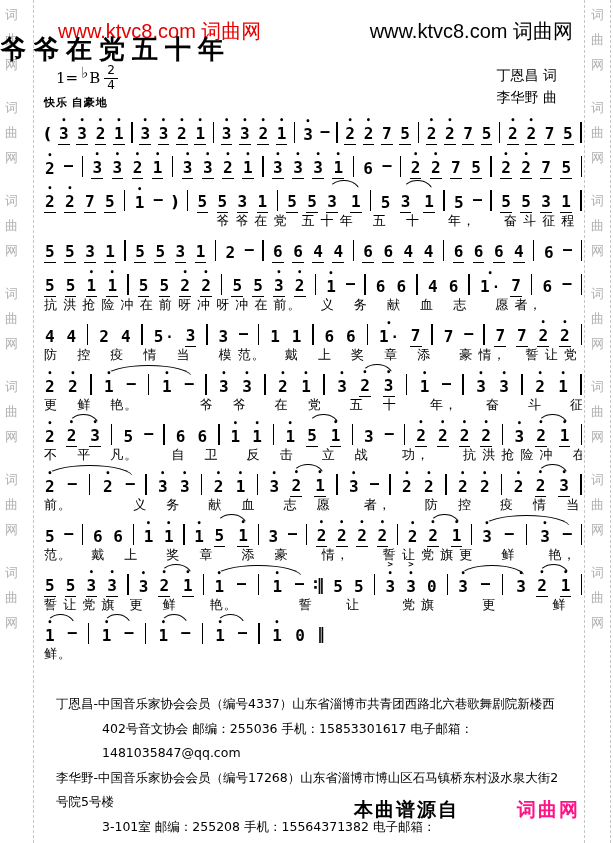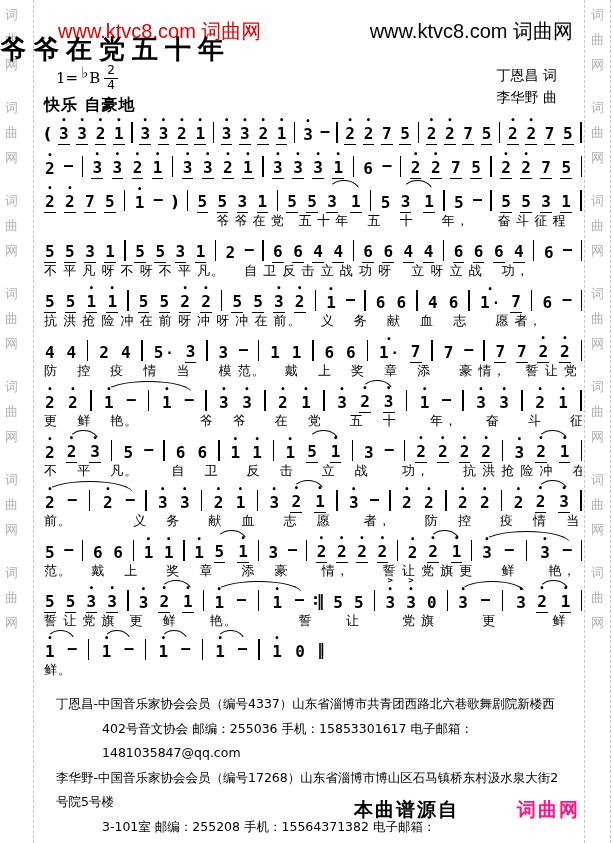--- a/index.html
+++ b/index.html
@@ -24,21 +24,21 @@
   .tl-left{left:58px;color:var(--red);}
   .tl-right{right:40px;color:#000;}
   .title{position:absolute;left:0;right:0;top:32px;
          font-family:"DejaVu Serif",serif;font-weight:bold;font-size:26px;letter-spacing:7px;}
   .keysig{position:absolute;left:56px;top:64px;font-size:15px;font-family:"DejaVu Serif",serif;display:flex;align-items:center;}
   .keysig .flat{font-weight:bold;font-size:15px;position:relative;top:-5px;margin-left:3px;}
   .keysig .letter{margin:0 4px 0 1px;}
   .frac{display:inline-flex;flex-direction:column;text-align:center;font-size:12px;line-height:1.15;font-family:"DejaVu Sans",sans-serif;}
   .frac .fn{border-bottom:1px solid #000;padding:0 3px;}
   .credits{position:absolute;right:56px;top:64px;font-size:14px;line-height:22px;text-align:center;}
-  .tempo{position:absolute;left:44px;top:95px;font-size:16px;font-weight:bold;letter-spacing:1px;}
+  .tempo{position:absolute;left:44px;top:95px;font-size:11px;font-weight:bold;letter-spacing:1px;font-family:Liberation Serif, serif;}
 
   
   .score{position:absolute;left:44px;right:31px;top:114px;}
   .score-line{margin-bottom:3px;}
   .notes{display:flex;justify-content:space-between;align-items:flex-end;}
   .note{position:relative;padding:12px 1px 2px;font-family:"DejaVu Sans Mono",monospace;
         font-weight:bold;font-size:16px;line-height:1;}
   .note.u{border-bottom:1.6px solid #000;}
   .odot{position:absolute;top:3px;left:50%;transform:translateX(-50%);font-size:8px;line-height:1;}
   .accent{position:absolute;top:-7px;left:50%;transform:translateX(-50%);font-size:9px;font-weight:bold;}
@@ -245,21 +245,21 @@
           <span class="bar"></span>
           <span class="note"><span class="n">5</span></span>
           <span class="dash">–</span>
           <span class="bar"></span>
           <span class="note u"><span class="n">5</span></span>
           <span class="note u"><span class="n">5</span></span>
           <span class="note u"><span class="n">3</span></span>
           <span class="note u"><span class="n">1</span></span>
           <span class="bar"></span>
         </div>
-        <div class="lyr" style="padding-left: 172px; font-family: Liberation Serif, serif;">爷 爷 在 党　五 十 年　 五　 十　　年，　　奋 斗 征 程</div>
+        <div class="lyr" style="padding-left: 172px;">爷 爷 在 党　五 十 年　 五　 十　　年，　　奋 斗 征 程</div>
       </div>
       <div class="score-line">
         <div class="notes">
           <span class="note u"><span class="n">5</span></span>
           <span class="note u"><span class="n">5</span></span>
           <span class="note u"><span class="n">3</span></span>
           <span class="note u"><span class="n">1</span></span>
           <span class="bar"></span>
           <span class="note u"><span class="n">5</span></span>
           <span class="note u"><span class="n">5</span></span>
@@ -281,21 +281,20 @@
           <span class="bar"></span>
           <span class="note u"><span class="n">6</span></span>
           <span class="note u"><span class="n">6</span></span>
           <span class="note u"><span class="n">6</span></span>
           <span class="note u"><span class="n">4</span></span>
           <span class="bar"></span>
           <span class="note"><span class="n">6</span></span>
           <span class="dash">–</span>
           <span class="bar"></span>
         </div>
-        <div class="lyr">不 平 凡 呀 不 呀 不 平 凡。　 自 卫 反 击 立 战 功 呀　 立 呀 立 战　 功，</div>
       </div>
       <div class="score-line">
         <div class="notes">
           <span class="note u"><span class="n">5</span></span>
           <span class="note u"><span class="n">5</span></span>
           <span class="note u"><span class="odot">•</span><span class="n">1</span></span>
           <span class="note u"><span class="odot">•</span><span class="n">1</span></span>
           <span class="bar"></span>
           <span class="note u"><span class="n">5</span></span>
           <span class="note u"><span class="n">5</span></span>

